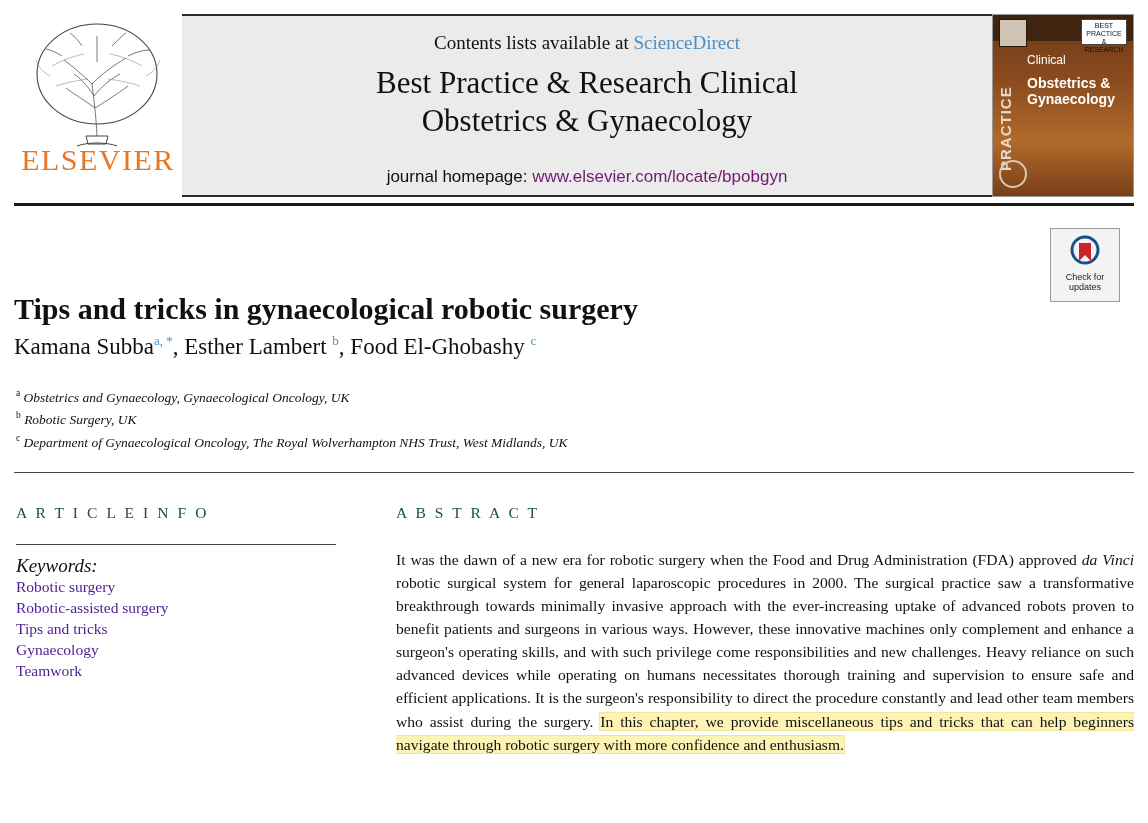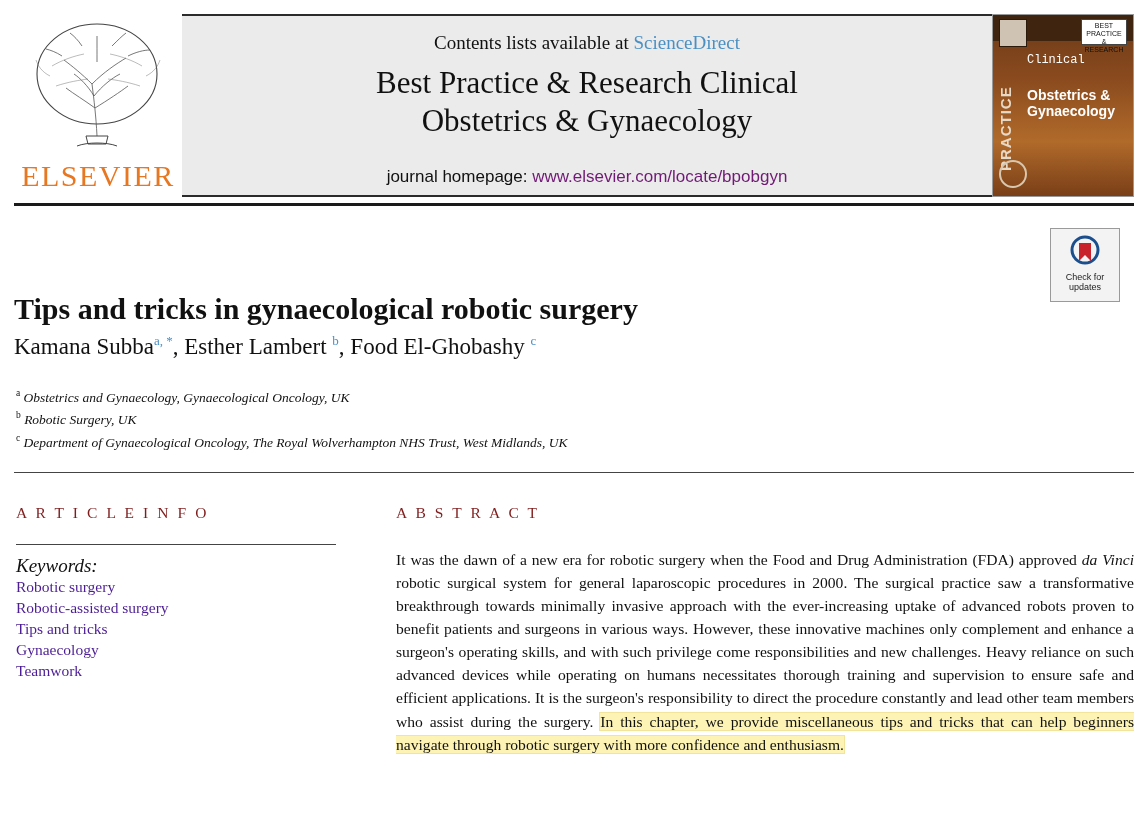--- a/index.html
+++ b/index.html
@@ -41,21 +41,21 @@
   .elsevier-logo .tree {
     position: absolute;
     left: 8px;
     top: 2px;
     width: 150px;
     height: 140px;
   }
   .elsevier-word {
     position: absolute;
     left: 4px;
-    bottom: 4px;
+    bottom: 20px;
     width: 160px;
     text-align: center;
     font-family: "Liberation Serif", serif;
     font-size: 30px;
     letter-spacing: 1.5px;
     color: #E87722;
     font-weight: normal;
   }
 
   .journal-band {
@@ -161,22 +161,21 @@
     position: absolute;
     left: 34px;
     top: 38px;
     right: 6px;
     color: #fff;
     font-family: "Liberation Sans", sans-serif;
   }
   .cover-thumb .cover-journal .c1 {
     font-size: 12px;
     font-weight: normal;
-    margin-bottom: 20px;
-    font-family: Liberation Mono, monospace;
+    margin-bottom: 8px;
   }
   .cover-thumb .cover-journal .c2 {
     font-size: 14px;
     font-weight: bold;
     line-height: 1.15;
   }
   .cover-thumb .cover-circle {
     position: absolute;
     left: 6px;
     bottom: 8px;
@@ -282,21 +281,21 @@
   .col-abstract {
     position: absolute;
     left: 396px;
     top: 504px;
     width: 738px;
   }
   .section-head {
     font-family: "Liberation Serif", serif;
     font-size: 15.5px;
     letter-spacing: 2.6px;
-    color: #7f1d1d;
+    color: #14532d;
   }
   .kw-rule {
     margin-top: 22px;
     width: 320px;
     height: 1px;
     background: #444;
   }
   .kw-label {
     margin-top: 10px;
     font-style: italic;

